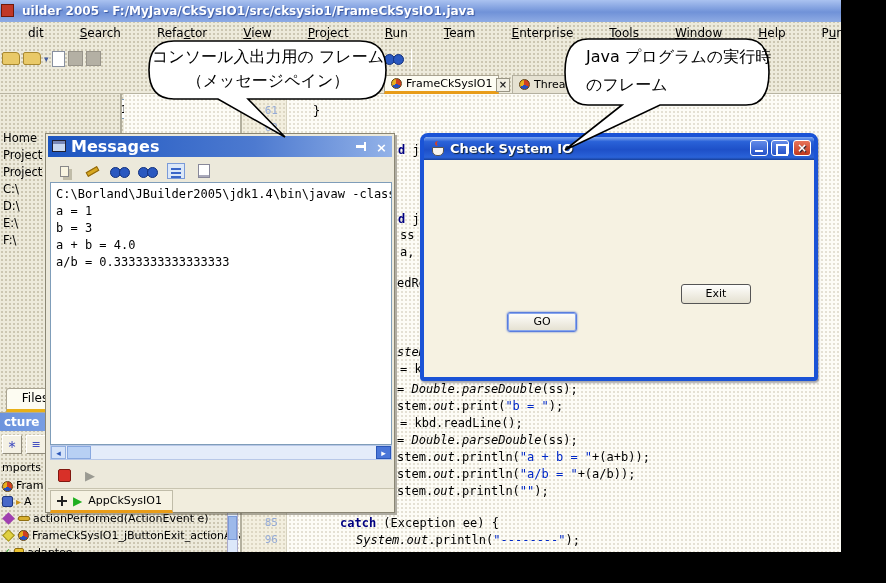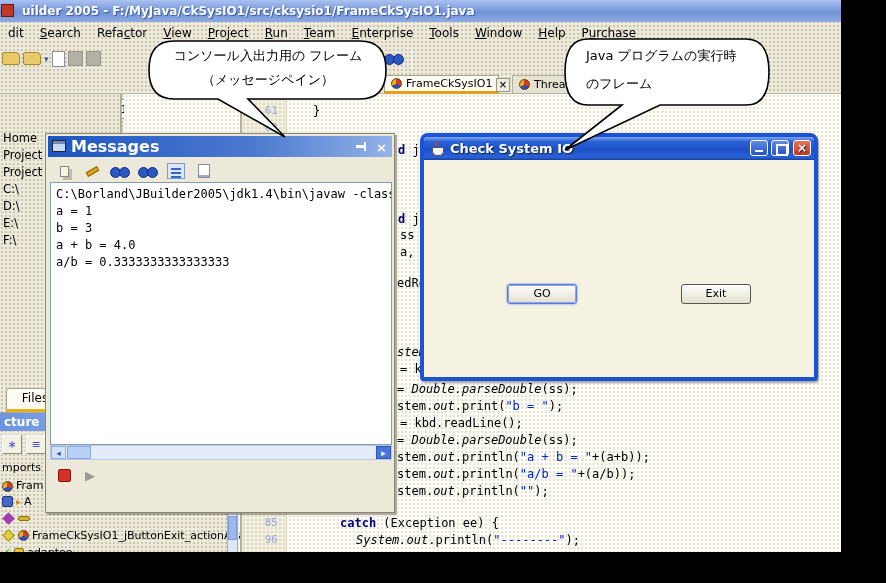--- a/index.html
+++ b/index.html
@@ -8,21 +8,21 @@
   .app{position:absolute;left:0;top:0;width:841px;height:552px;background:#ece9db;overflow:hidden;}
   .tex{background-color:#edeadb;background-image:radial-gradient(circle,rgba(150,140,110,.38) 1px,transparent 1.4px);background-size:4px 4px;}
   .wtex{background-color:#fdfcf6;background-image:radial-gradient(circle,rgba(170,160,130,.30) 1px,transparent 1.4px);background-size:4px 4px;}
 
   
   .titlebar{position:absolute;left:0;top:0;width:841px;height:22px;background:linear-gradient(180deg,#aac2f0,#7092d8 55%,#8fabe4);color:#fff;font-weight:bold;font-size:12px;line-height:22px;padding-left:22px;text-shadow:1px 1px 1px #3a57a0;white-space:nowrap;overflow:hidden;}
   .title-icon{position:absolute;left:1px;top:4px;width:13px;height:13px;background:#c03828;border:1px solid #701808;}
 
   
   .menubar{position:absolute;left:0;top:22px;width:841px;height:21px;font-size:12px;display:flex;align-items:center;color:#000;}
-  .menu-item{padding:0 8px;cursor:default;white-space:nowrap;}
+  .menu-item{padding:0 8px;cursor:default;white-space:nowrap;margin-left:20px;}
 
   
   .toolbar1{position:absolute;left:0;top:43px;width:841px;height:31px;display:flex;align-items:center;padding-left:2px;gap:3px;}
   .ic{display:inline-block;}
   .ic-folder{width:18px;height:13px;background:#e9c968;border:1px solid #a88830;border-radius:2px 4px 2px 2px;}
   .ic-doc{width:13px;height:16px;background:#fff;border:1px solid #8890a0;}
   .ic-dis{width:15px;height:15px;background:#b4b0a4;border:1px solid #98948a;}
   .ddown{color:#445c9c;font-size:9px;}
   .ddown::before{content:"▾";}
   .binoc{position:relative;width:20px;height:15px;}
@@ -130,25 +130,25 @@
   .cup-icon::before{content:"";position:absolute;left:1px;top:6px;width:10px;height:7px;background:#f8f4ec;border:1px solid #555;border-radius:0 0 5px 5px;}
   .cup-icon::after{content:"";position:absolute;left:4px;top:0px;width:4px;height:5px;border-left:2px solid #d04028;border-radius:50%;}
   .cbtn{position:absolute;top:3px;width:18px;height:16px;border:1px solid #fff;border-radius:3px;color:#fff;text-align:center;}
   .cbtn-min{right:46px;background:linear-gradient(#628ae8,#2552c8);}
   .cbtn-min::before{content:"";position:absolute;left:4px;bottom:3px;width:8px;height:2px;background:#fff;}
   .cbtn-max{right:25px;background:linear-gradient(#628ae8,#2552c8);}
   .cbtn-max::before{content:"";position:absolute;left:4px;top:3px;width:8px;height:8px;border:2px solid #fff;}
   .cbtn-close{right:3px;background:linear-gradient(#e8745a,#c33a1e);font-size:12px;font-weight:bold;line-height:15px;}
   .cbtn-close::before{content:"×";}
   .xpbtn{position:absolute;width:70px;height:20px;background:linear-gradient(#fefefc,#e4e0d0);border:1px solid #808a9c;border-radius:3px;font-size:11px;text-align:center;line-height:18px;cursor:default;}
-  .xpbtn.focus{border:1px solid #5a7ede;box-shadow:0 0 0 1px #88a6ec inset,0 0 2px #4a6ed0;}
+  .xpbtn.focus{border:1px solid #5a7ede;box-shadow:0 0 0 1px #88a6ec inset,0 0 2px #4a6ed0;margin-top:28px;}
 
   
   .callout-svg{position:absolute;overflow:visible;z-index:9;}
-  .callout-text{position:absolute;z-index:10;font-size:13px;color:#000;white-space:nowrap;}
+  .callout-text{position:absolute;z-index:10;font-size:16px;color:#000;white-space:nowrap;}
 </style>
 </head>
 <body>
 
 <div class="screen">
   <div class="app tex">
 
     <div class="titlebar">
       <span class="title-icon"></span>
       <span>uilder 2005 - F:/MyJava/CkSysIO1/src/cksysio1/FrameCkSysIO1.java</span>
@@ -268,20 +268,21 @@
             <span>Fram</span>
           </div>
           <div class="tree-item" style="left: 2px; top: 81px;">
             <span class="t-ic t-bean-blue"></span>
             <span class="t-ic t-arrow"></span>
             <span>A</span>
           </div>
           <div class="tree-item" style="left: 2px; top: 98px;">
             <span class="t-ic t-dia-p"></span>
             <span class="t-ic t-key"></span>
+            <span>actionPerformed(ActionEvent e)</span>
           </div>
           <div class="tree-item" style="left: 2px; top: 115px;">
             <span class="t-ic t-dia-y"></span>
             <span class="t-ic t-bean"></span>
             <span>FrameCkSysIO1_jButtonExit_actionAdap</span>
           </div>
           <div class="tree-item" style="left: 2px; top: 132px;">
             <span class="t-ic t-check"></span>
             <span class="t-ic t-lock"></span>
             <span>adaptee</span>
@@ -327,20 +328,27 @@
           <div class="console-line">a/b = 0.3333333333333333</div>
         </div>
       <div class="hscroll">
         <span class="hs-left"></span>
         <span class="hs-thumb"></span>
         <span class="hs-right"></span>
       </div>
       <div class="runrow">
         <span class="stop-btn"></span>
         <span class="play-dim"></span>
+      </div>
+      <div class="proc-tabrow">
+        <div class="proc-tab">
+          <span class="dock-ic"></span>
+          <span class="play-green"></span>
+          <span>AppCkSysIO1</span>
+        </div>
       </div>
     </div>
 
     <div class="cwin wtex">
       <div class="cwin-title">
         <span class="cup-icon"></span>
         <span>Check System IO</span>
         <span class="cbtn cbtn-min"></span>
         <span class="cbtn cbtn-max"></span>
         <span class="cbtn cbtn-close"></span>

